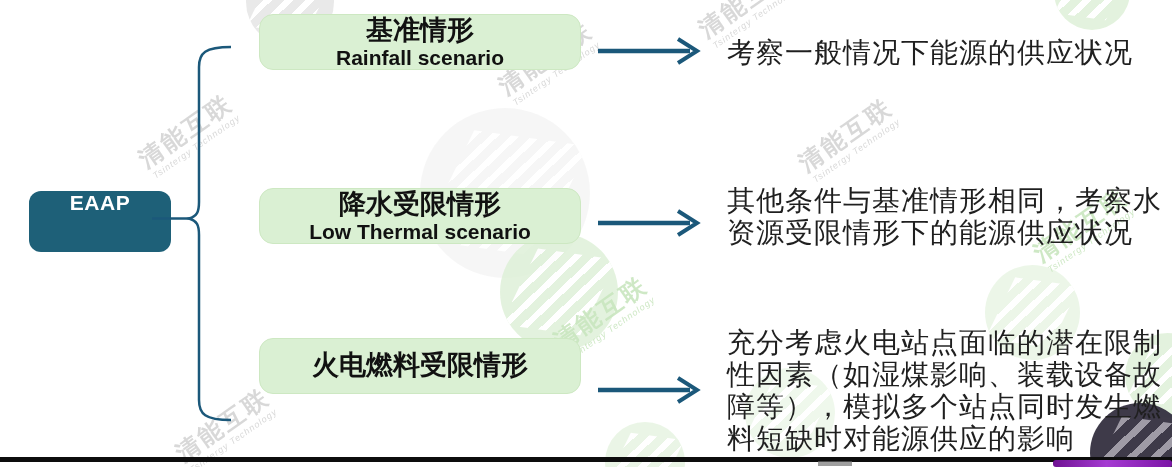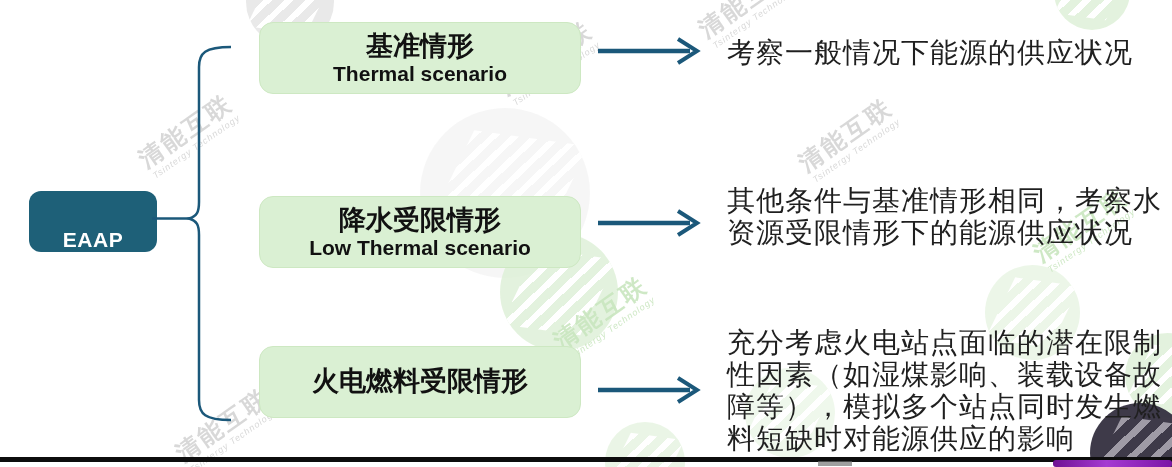--- a/index.html
+++ b/index.html
@@ -20,29 +20,29 @@
     display:flex;flex-direction:column;align-items:center;line-height:1;white-space:nowrap;}
   .wm-text .zh{font-weight:bold;font-size:24px;letter-spacing:3px;}
   .wm-text .en{font-size:9px;font-style:italic;margin-top:3px;letter-spacing:1px;}
   .wm-text.gray{color:#cfcfcf;opacity:.8;}
   .wm-text.green{color:#c9e6bf;opacity:.9;}
   .purple-blob{position:absolute;left:1053px;top:460px;width:119px;height:7px;
     border-radius:3px;background:linear-gradient(90deg,#6f1293,#a53bd2 45%,#7b15a6);z-index:4;}
   .gray-blob{position:absolute;left:818px;top:461px;width:34px;height:5px;background:#6b6b6b;opacity:.65;z-index:4;}
   
   .eaap{
-    position:absolute;left:29px;top:191px;width:128px;height:61px;border-radius:12px;
-    background:var(--accent-teal,#1d5f7d);display:flex;align-items:flex-end;justify-content:center;z-index:2;
+    position:absolute;left:29px;top:191px;width:142px;height:61px;border-radius:12px;
+    background:var(--accent-teal,#1d5f7d);display:flex;align-items:flex-start;justify-content:center;z-index:2;
   }
   .eaap span{color:#fff;font-weight:bold;font-size:21px;letter-spacing:.5px;}
   .overlay-svg{position:absolute;left:0;top:0;width:1172px;height:467px;z-index:2;pointer-events:none;}
   .scenario-box{
-    position:absolute;left:259px;width:322px;height:72px;border-radius:14px;
+    position:absolute;left:259px;width:322px;height:56px;border-radius:14px;
     background:var(--scenario-green,#daf0d3);border:1px solid #cde8c2;box-sizing:border-box;
-    display:flex;flex-direction:column;align-items:center;justify-content:center;z-index:2;margin-top:8px;
+    display:flex;flex-direction:column;align-items:center;justify-content:center;z-index:2;
   }
   .scenario-box .zh{font-size:27px;font-weight:bold;color:#111;line-height:1.15;}
   .scenario-box .en{font-size:21px;font-weight:bold;color:#111;line-height:1.1;}
   .box-1{top:14px;} .box-2{top:188px;align-items:center;} .box-3{top:338px;gap:22px;}
   .desc{
     position:absolute;left:727px;width:452px;z-index:2;color:var(--text-black,#1f1f1f);
     font-family:"Liberation Serif","DejaVu Serif",serif;
     font-size:28px;line-height:32px;letter-spacing:1px;white-space:pre-line;
   }
   .desc-1{top:37px;} .desc-2{top:185px;} .desc-3{top:327px;}
@@ -132,21 +132,21 @@
       <path d="M 678 211 L 697 223 L 678 235" stroke-width="4"></path>
     </g>
     <g fill="none" style="stroke:var(--stroke-teal,#1b587a);">
       <path d="M 598 390 L 690 390" stroke-width="4.5"></path>
       <path d="M 678 378 L 697 390 L 678 402" stroke-width="4"></path>
     </g>
   </svg>
 
   <div class="scenario-box box-1">
     <span class="zh">基准情形</span>
-    <span class="en">Thermal scenario</span>
+    <span class="en">Rainfall scenario</span>
   </div>
   <div class="scenario-box box-2">
     <span class="zh">降水受限情形</span>
     <span class="en">Low Thermal scenario</span>
   </div>
   <div class="scenario-box box-3">
     <span class="zh">火电燃料受限情形</span>
   </div>
 
   <div class="desc desc-1">考察一般情况下能源的供应状况</div>

